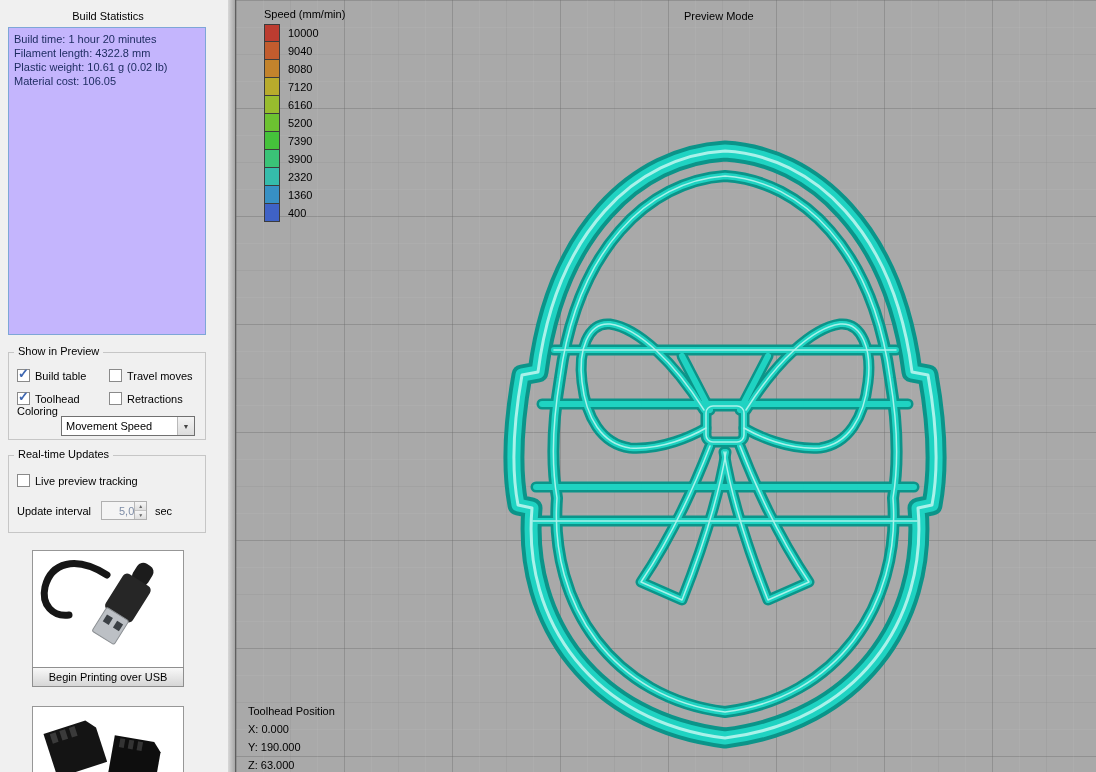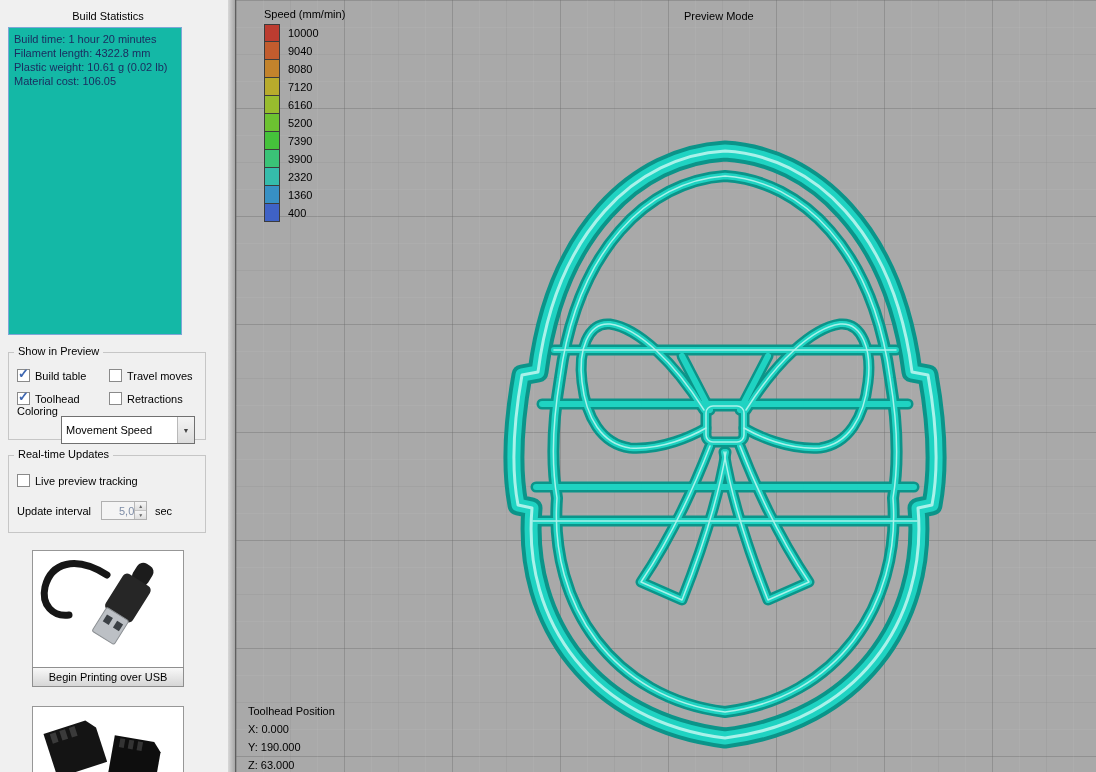--- a/index.html
+++ b/index.html
@@ -2,38 +2,38 @@
 <html style="--model: #1fd3c2; --model-dark: #0b9489; --model-light: #a9f2ea;"><head>
 <meta charset="utf-8">
 <style>
   html,body{margin:0;padding:0;background:#d0d0d0;}
   .app{position:relative;width:1096px;height:772px;overflow:hidden;
        font-family:"Liberation Sans",sans-serif;font-size:11px;color:#000;background:#f0f0f0;}
 
   
   .left-panel{position:absolute;left:0;top:0;width:228px;height:772px;background:#f0f0f0;}
   .panel-title{position:absolute;top:10px;left:0;width:216px;text-align:center;}
-  .stats-box{position:absolute;left:8px;top:27px;width:174px;height:308px;background:#14b8a6;
+  .stats-box{position:absolute;left:8px;top:27px;width:198px;height:308px;background:#c4b5fd;
              border:1px solid #7ea6d7;padding:4px 5px;color:#1b2a5e;line-height:14px;box-sizing:border-box;}
   .groupbox{position:absolute;left:8px;width:198px;border:1px solid #c6c6c6;background:#f0f0f0;box-sizing:border-box;}
   .gb-label{position:absolute;top:-8px;left:5px;background:#f0f0f0;padding:0 4px;}
   #gb-preview{top:352px;height:88px;}
   #gb-realtime{top:455px;height:78px;}
 
   .cb-item{position:absolute;display:flex;align-items:center;gap:5px;cursor:default;}
   .cb{width:13px;height:13px;background:#fff;border:1px solid #8a8a8a;position:relative;flex:none;box-sizing:border-box;}
   .cb .tick{display:none;position:absolute;top:-4px;left:0;font-size:13px;font-weight:bold;color:#3f67b1;}
   .cb.checked .tick{display:block;}
   #cb-buildtable{left:8px;top:16px;}
   #cb-travel{left:100px;top:16px;}
   #cb-toolhead{left:8px;top:39px;}
   #cb-retract{left:100px;top:39px;}
 
   .coloring-label{position:absolute;left:8px;top:52px;}
-  .select{position:absolute;left:52px;top:63px;width:134px;height:28px;background:#fff;
+  .select{position:absolute;left:52px;top:63px;width:134px;height:20px;background:#fff;
           border:1px solid #707070;display:flex;align-items:center;box-sizing:border-box;}
   .sel-text{flex:1;padding-left:4px;white-space:nowrap;overflow:hidden;}
   .sel-arrow{width:16px;height:100%;display:flex;align-items:center;justify-content:center;
              font-size:7px;color:#444;background:linear-gradient(#f4f4f4,#dcdcdc);border-left:1px solid #b9b9b9;}
 
   #cb-live{left:8px;top:18px;}
   .ui-label{position:absolute;left:8px;top:49px;}
   .spinner{position:absolute;left:92px;top:45px;width:46px;height:19px;border:1px solid #b0b0b0;
            display:flex;background:#f4f4f4;box-sizing:border-box;padding-left:13px;}
   .spin-val{flex:1;padding:3px 0 0 4px;color:#7d8ca6;}

